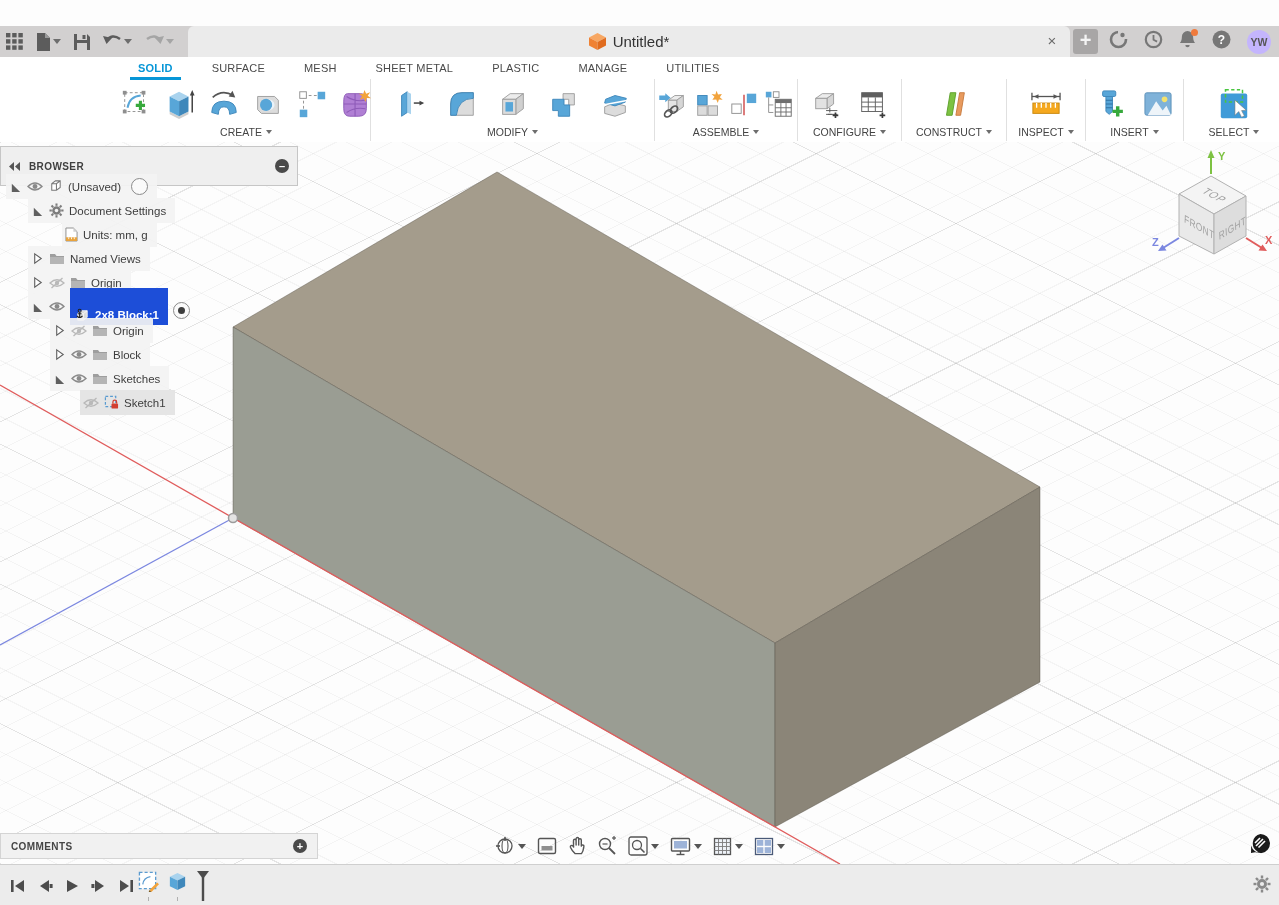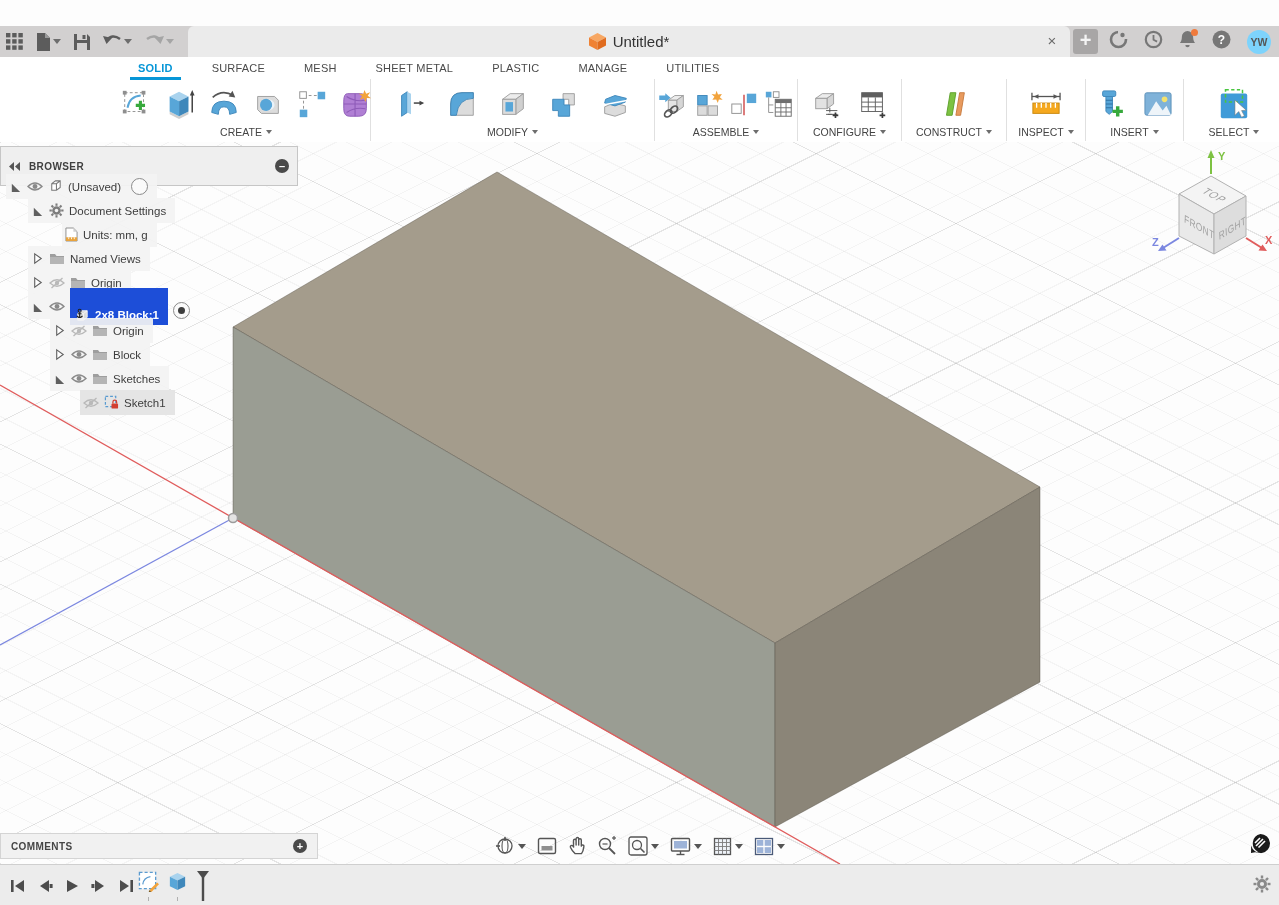--- a/index.html
+++ b/index.html
@@ -19,21 +19,21 @@
   .caret-dn.dis{border-top-color:#a5a5a5;}
   .homebtn{background:#c3c1c1;border-radius:4px;padding:4px 9px;margin-left:4px;}
   .doctab{position:absolute;left:188px;top:0;width:882px;height:31px;background:#ebebeb;
     border-radius:6px 6px 0 0;display:flex;align-items:center;justify-content:center;}
   .doctab .lbl{font-size:15px;color:#333;margin-left:7px;}
   .tab-close{position:absolute;right:10px;top:7px;width:16px;height:16px;color:#6b6b6b;
     font-size:15px;line-height:15px;text-align:center;}
   .newtab{position:absolute;left:1073px;top:3px;width:25px;height:25px;background:#a8a6a6;
     border-radius:3px;color:#f4f4f4;font-size:20px;line-height:23px;text-align:center;font-weight:bold;}
   .sysicons{position:absolute;right:8px;top:0;height:31px;display:flex;align-items:center;gap:16px;}
-  .avatar{width:24px;height:24px;border-radius:50%;background:#7dd3fc;color:#555;font-size:10.5px;
+  .avatar{width:24px;height:24px;border-radius:50%;background:#c4b5fd;color:#555;font-size:10.5px;
     font-weight:bold;display:flex;align-items:center;justify-content:center;}
   .notifdot{position:absolute;right:-2px;top:-2px;width:7px;height:7px;border-radius:50%;background:#f07a3c;}
   
   .ribbon{position:absolute;left:0;top:57px;width:1279px;height:85px;background:#ffffff;
     border-bottom:1px solid #c9c9c9;}
   .ws-btn{position:absolute;left:8px;top:13px;width:100px;height:49px;background:#fff;
     border:1px solid #d2d2d2;border-radius:4px;display:flex;align-items:center;justify-content:center;
     gap:7px;font-size:12px;font-weight:bold;color:#3c3c3c;box-shadow:0 0 2px rgba(0,0,0,.08);}
   .rtabs{position:absolute;left:136px;top:3px;display:flex;gap:35px;height:18px;}
   .rtab{font-size:11px;color:#4a4a4a;letter-spacing:.2px;position:relative;padding:2px 2px 4px;}

